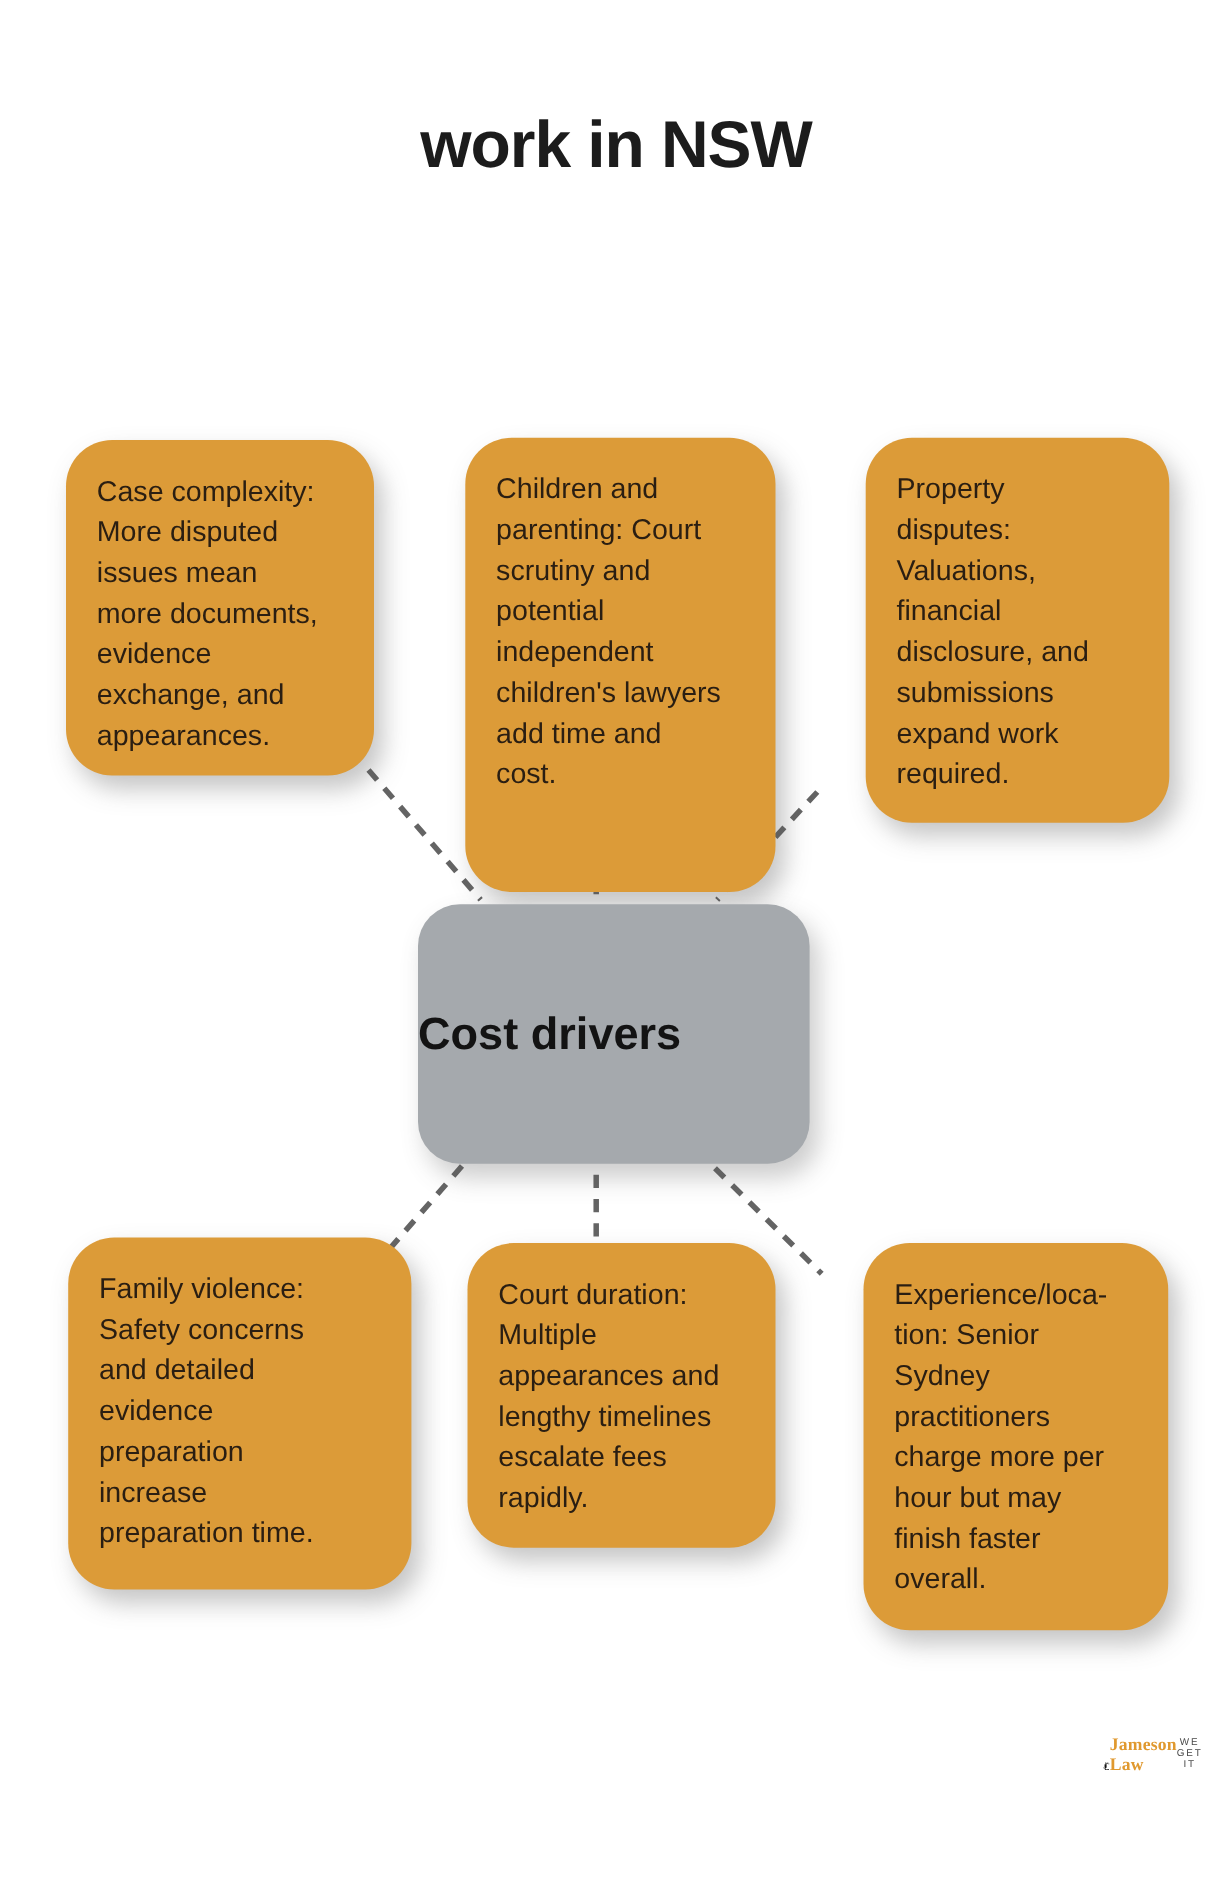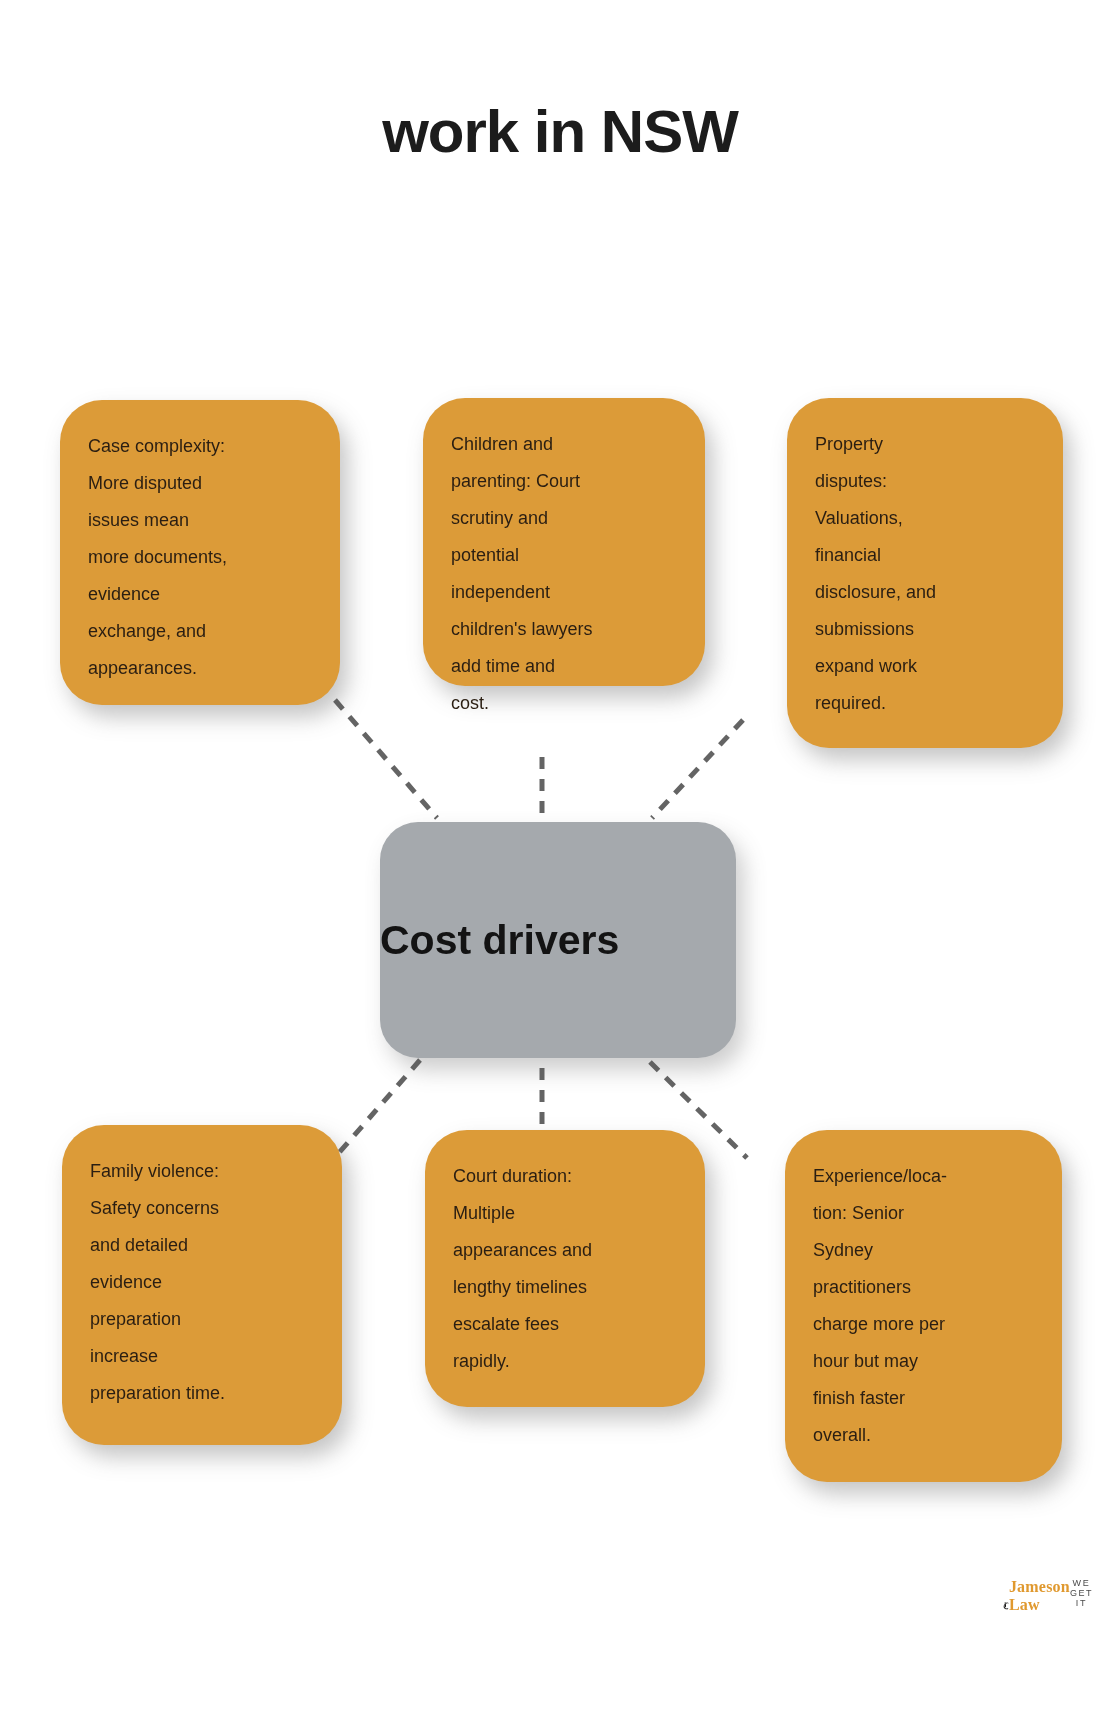--- a/index.html
+++ b/index.html
@@ -38,31 +38,31 @@
     stroke:var(--connector);
     stroke-width:5;
     stroke-dasharray:12 10;
     fill:none;
   }
   .node{
     position:absolute;
     background:var(--node-fill);
     border-radius:42px;
     color:var(--node-text);
-    font-size:18px;
+    font-size:26px;
     line-height:37px;
     padding:28px 32px 0 28px;
     white-space:pre-line;
     box-shadow:8px 12px 22px rgba(90,90,90,0.35);
     box-sizing:border-box;
   }
   .node-tl{left:60px;  top:400px;  width:280px; height:305px;}
-  .node-tm{left:423px; top:398px;  width:282px; height:288px;}
+  .node-tm{left:423px; top:398px;  width:282px; height:413px;}
   .node-tr{left:787px; top:398px;  width:276px; height:350px;}
-  .node-bl{left:62px;  top:1125px; width:280px; height:320px;}
+  .node-bl{left:62px;  top:1125px; width:312px; height:320px;}
   .node-bm{left:425px; top:1130px; width:280px; height:277px;}
   .node-br{left:785px; top:1130px; width:277px; height:352px;}
   .center-node{
     position:absolute;
     left:380px;top:822px;width:356px;height:236px;
     background:var(--center-fill);
     border-radius:38px;
     display:flex;align-items:center;
     font-weight:bold;font-size:41px;color:#131313;
     box-shadow:8px 12px 22px rgba(90,90,90,0.30);

